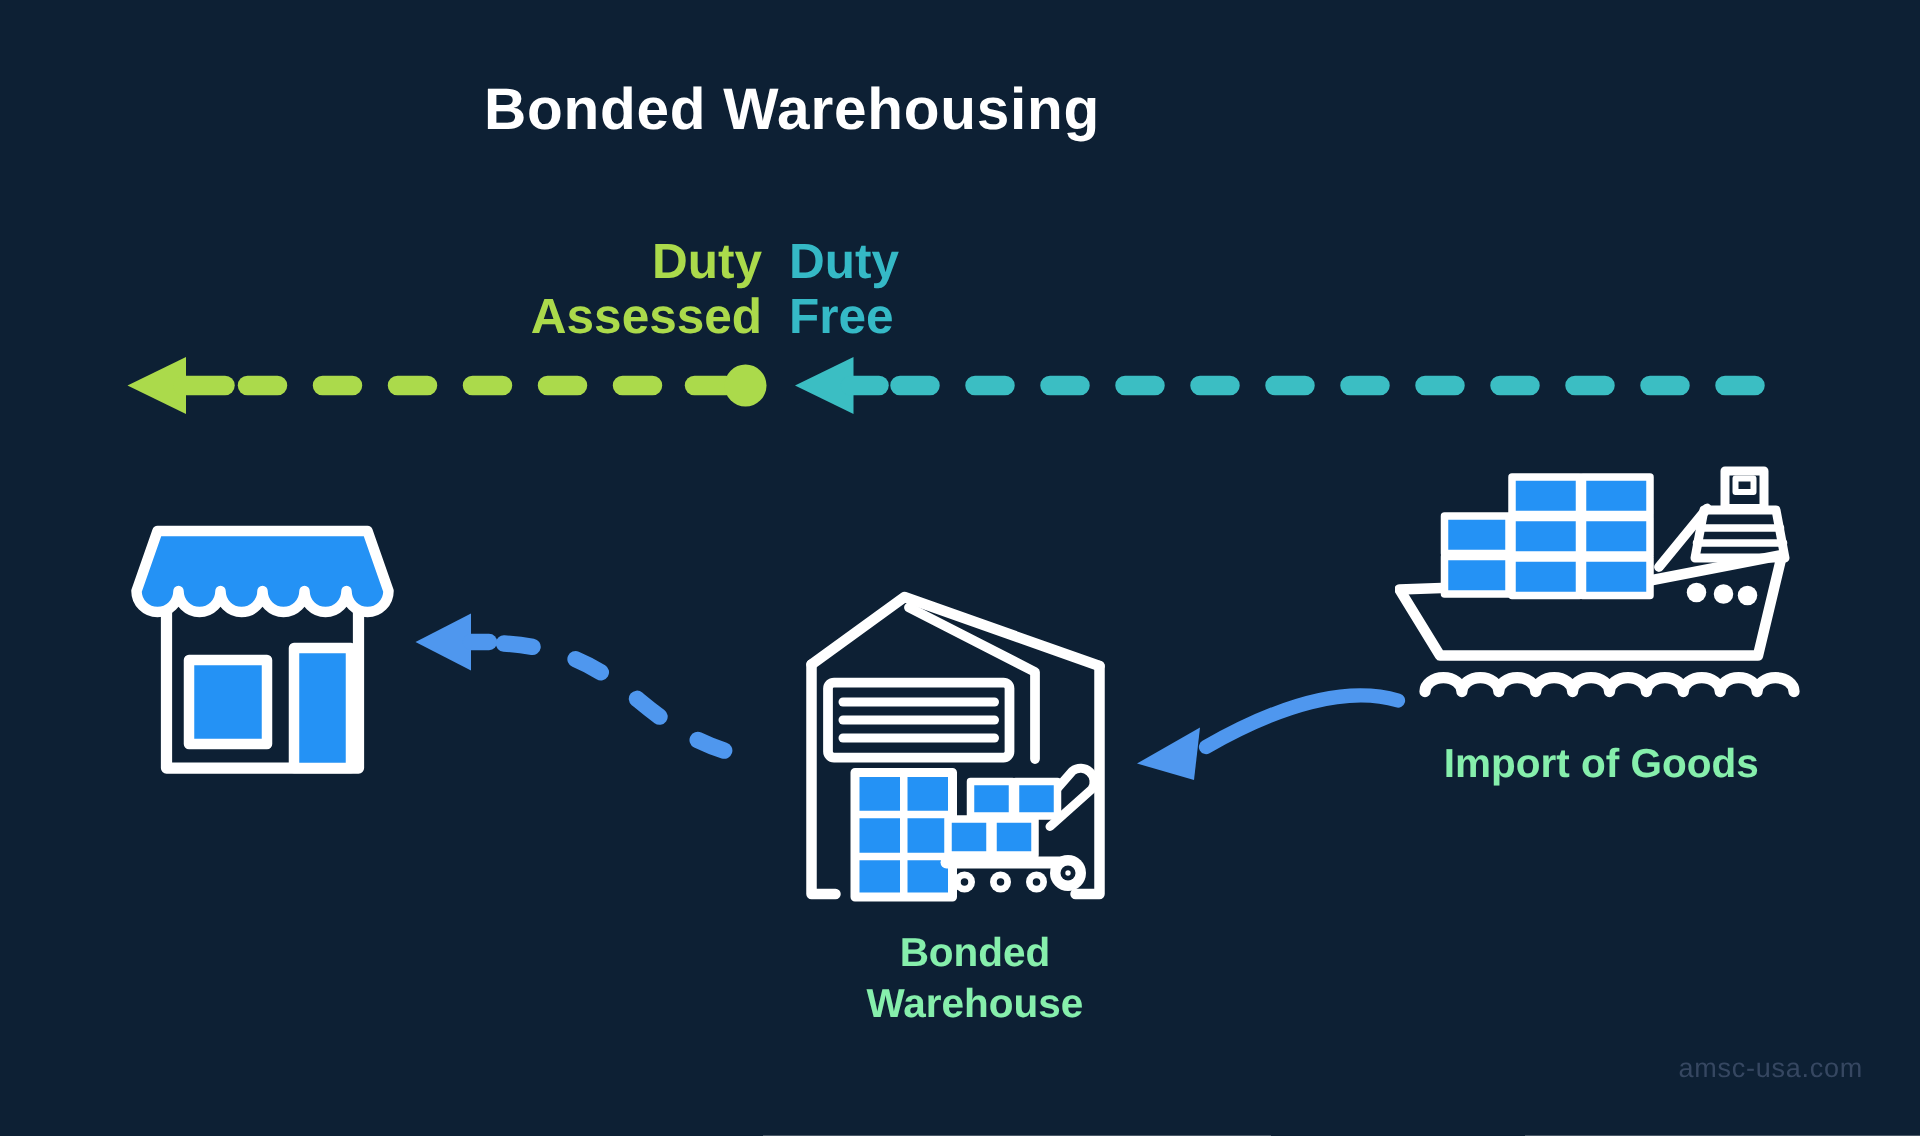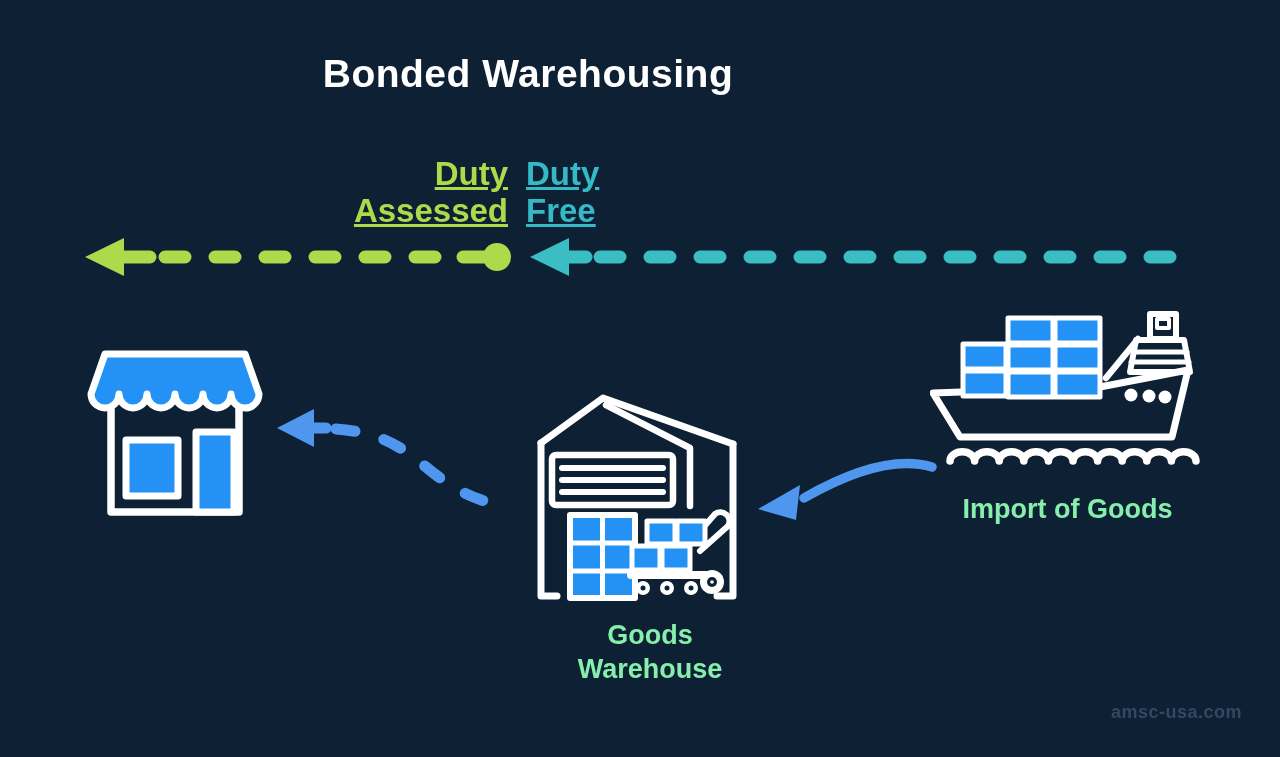--- a/index.html
+++ b/index.html
@@ -1,28 +1,28 @@
 <!DOCTYPE html>
 <html><head>
 <meta charset="utf-8">
 <style>
   html,body{margin:0;padding:0;}
   body{width:1280px;height:757px;overflow:hidden;font-family:"Liberation Sans","DejaVu Sans",sans-serif;}
   .canvas{position:relative;width:1280px;height:757px;background:#0d2034;}
   .abs{position:absolute;}
   .preline{white-space:pre-line;}
   .title{left:0;top:52px;width:1056px;text-align:center;color:#ffffff;font-size:39px;font-weight:700;letter-spacing:.5px;}
-  .duty{font-size:33px;font-weight:700;line-height:37px;text-decoration:underline;}
+  .duty{font-size:33px;font-weight:700;line-height:37px;}
   .duty-assessed{left:0;top:155px;width:508px;text-align:right;color:#abda4b;}
   .duty-free{left:526px;top:155px;text-align:left;color:#35b9c6;}
   .node-label{color:#86efac;font-size:27px;font-weight:700;text-align:center;line-height:34px;}
   .you-label{left:85px;top:526px;width:180px;}
   .warehouse-label{left:545px;top:618px;width:210px;}
   .import-label{left:930px;top:492px;width:275px;}
-  .watermark{right:38px;top:702px;color:#364761;font-size:18px;font-weight:700;letter-spacing:.5px;}
+  .watermark{right:38px;top:702px;color:#364761;font-size:18px;font-weight:400;letter-spacing:.5px;}
   svg{display:block;}
 </style>
 </head>
 <body>
 
 <div class="canvas">
 
   <div class="abs title">Bonded Warehousing</div>
 
   <div class="abs duty duty-assessed preline">Duty
@@ -102,21 +102,21 @@
         <g stroke="none" fill="#0d2034">
           <circle cx="108" cy="200" r="2.5"></circle>
             <circle cx="132" cy="200" r="2.5"></circle>
             <circle cx="156" cy="200" r="2.5"></circle>
           <circle cx="177" cy="194" r="5"></circle>
         </g>
         <circle cx="177" cy="194" r="1.8" fill="#ffffff" stroke="none"></circle>
       </g>
     </g>
   </svg>
-  <div class="abs node-label warehouse-label preline">Goods
+  <div class="abs node-label warehouse-label preline">Bonded
 Warehouse</div>
 
   <svg class="abs" style="left:748px;top:452px;" width="195" height="70" viewBox="0 0 195 70">
     <path d="M184,15 C150,5 105,18 56,46" fill="none" stroke="#4f97ee" stroke-width="9.5" stroke-linecap="round"></path>
     <polygon points="10,57 52,33 48,68" fill="#4f97ee"></polygon>
   </svg>
 
   <svg class="abs" style="left:930px;top:308px;" width="275" height="170" viewBox="0 0 275 170">
     <g stroke="#ffffff" stroke-linejoin="round" stroke-linecap="round" fill="none">
 

